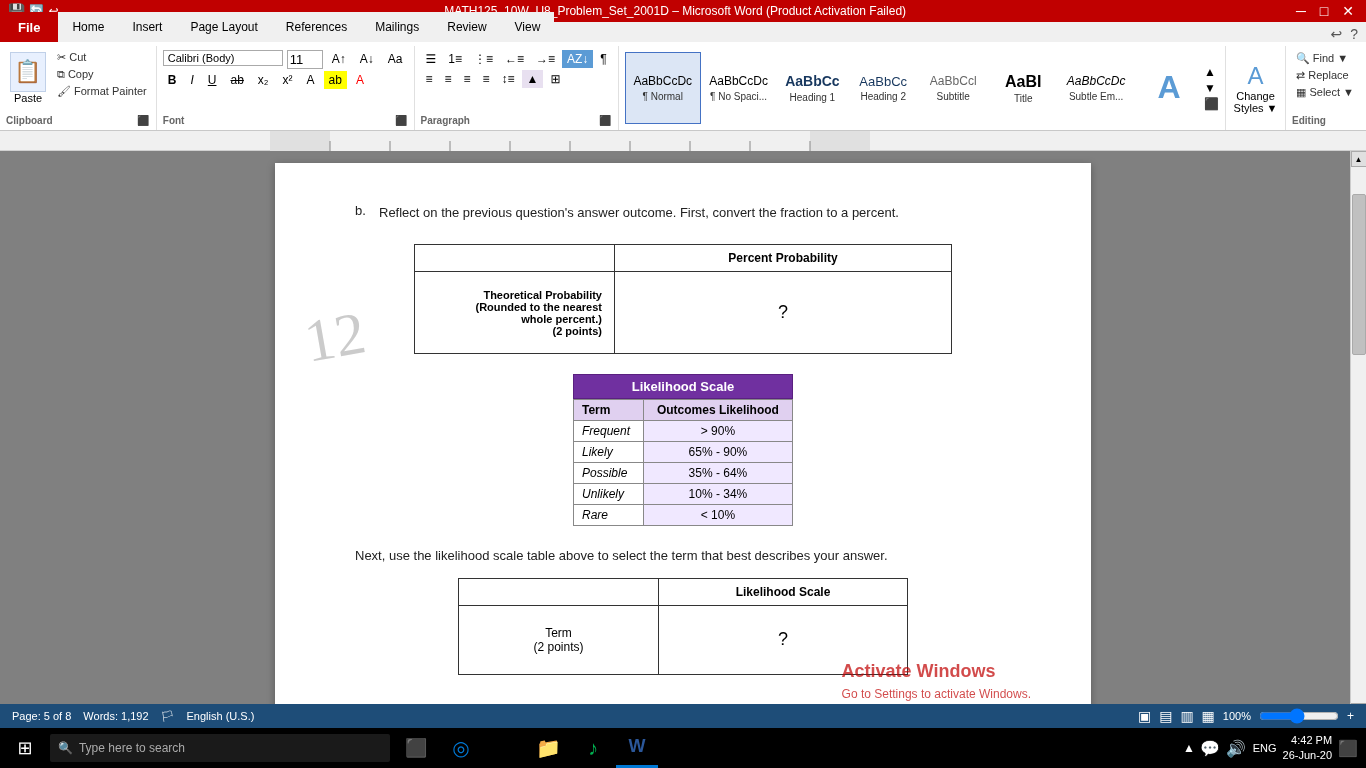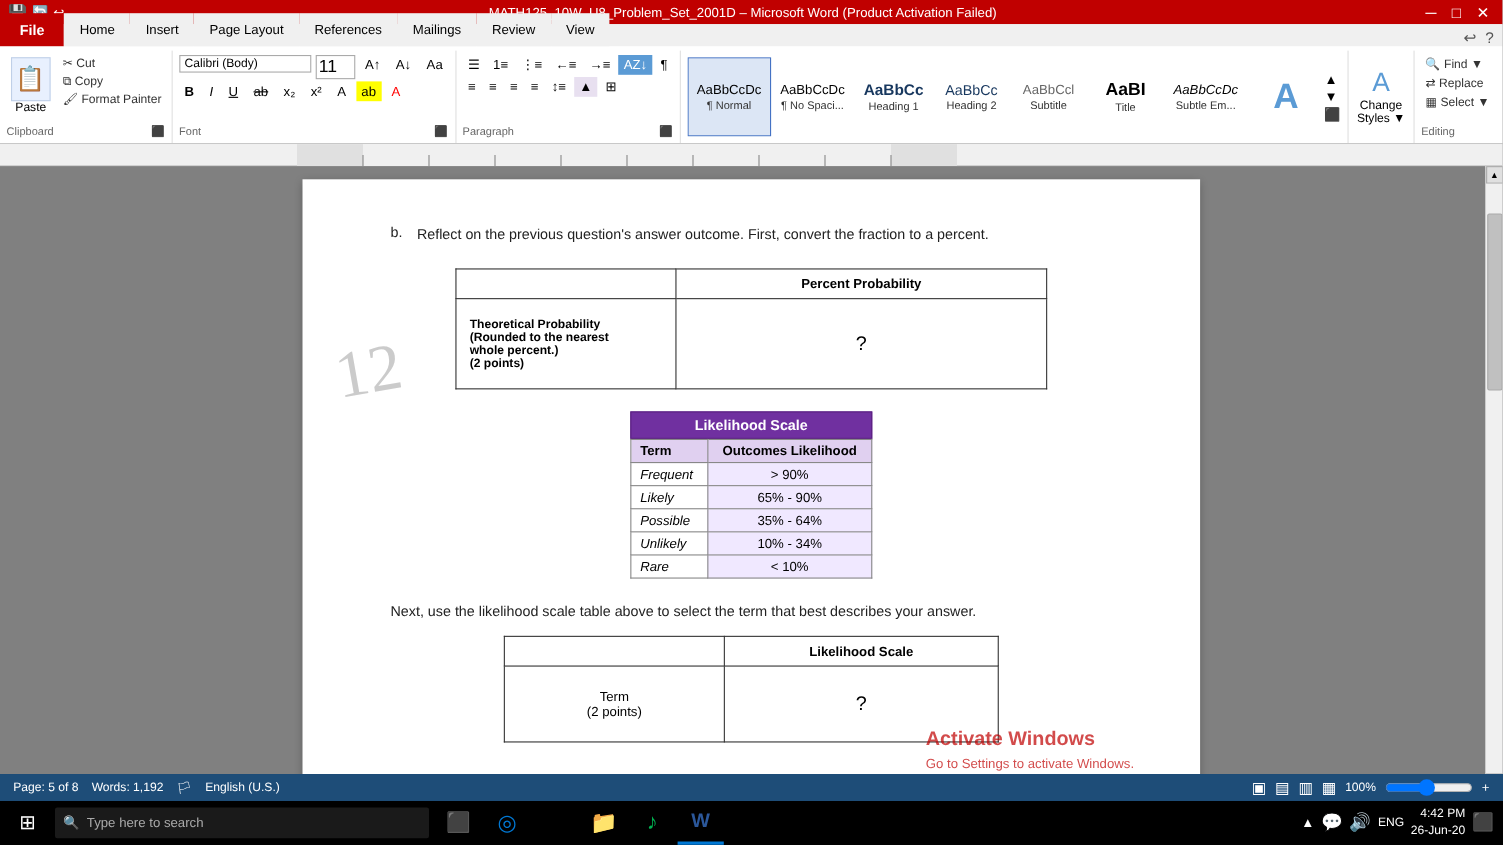--- a/index.html
+++ b/index.html
@@ -103,20 +103,21 @@
       white-space: nowrap;
       color: #333;
     }
     .group-label-row {
       display: flex;
       justify-content: space-between;
       align-items: center;
       font-size: 10px;
       color: #666;
       margin-top: auto;
+      font-weight: bold;
     }
 
     
     .font-group {
       padding: 4px 6px;
       border-right: 1px solid #e0e0e0;
       display: flex;
       flex-direction: column;
       min-width: 220px;
     }
@@ -128,21 +129,21 @@
     }
     .font-select {
       border: 1px solid #aaa;
       padding: 1px 4px;
       font-size: 11px;
       width: 120px;
     }
     .font-size-select {
       border: 1px solid #aaa;
       padding: 1px 2px;
-      font-size: 16px;
+      font-size: 13px;
       width: 36px;
     }
     .font-btn {
       border: 1px solid transparent;
       background: none;
       padding: 1px 4px;
       cursor: pointer;
       font-size: 12px;
     }
     .bold { font-weight: bold; }
@@ -708,21 +709,21 @@
 
     <table class="prob-table">
       <thead>
         <tr>
           <th style="border:1px solid #333;padding:6px 12px;background:#fff;width:200px;"></th>
           <th style="border:1px solid #333;padding:6px 12px;background:#fff;">Percent Probability</th>
         </tr>
       </thead>
       <tbody>
         <tr>
-          <td class="row-header" style="border:1px solid #333;padding:6px 12px;font-weight:bold;font-size:11px;text-align:left;">
+          <td class="row-header" style="border:1px solid #333;padding:6px 12px;font-weight:bold;font-size:11px;text-align:right;">
             Theoretical Probability<br>(Rounded to the nearest<br>whole percent.)<br>(2 points)
           </td>
           <td style="border:1px solid #333;padding:30px 12px;text-align:center;font-size:18px;">?</td>
         </tr>
       </tbody>
     </table>
 
     <div class="likelihood-container">
       <div class="likelihood-title">Likelihood Scale</div>
       <table class="likelihood-table">

